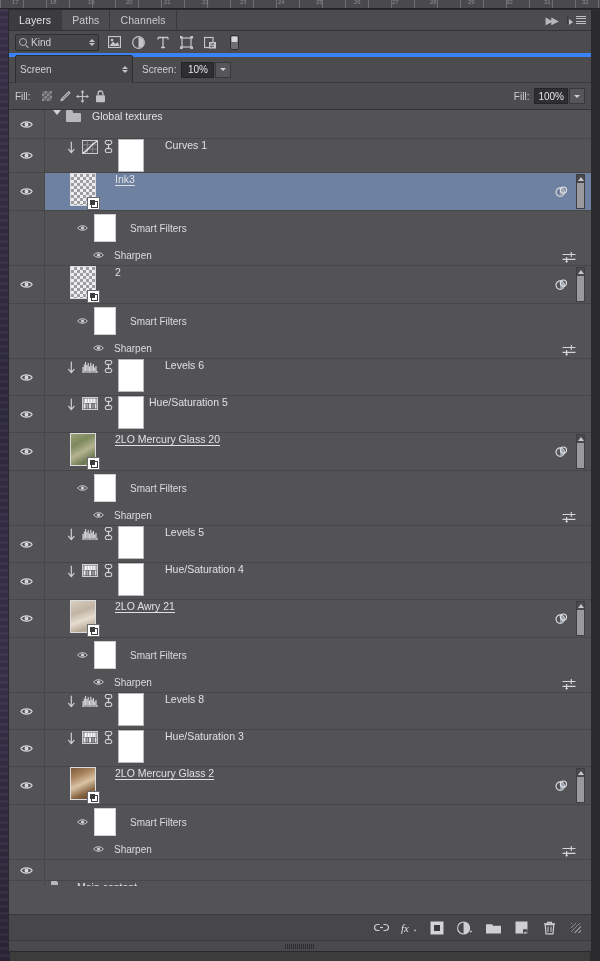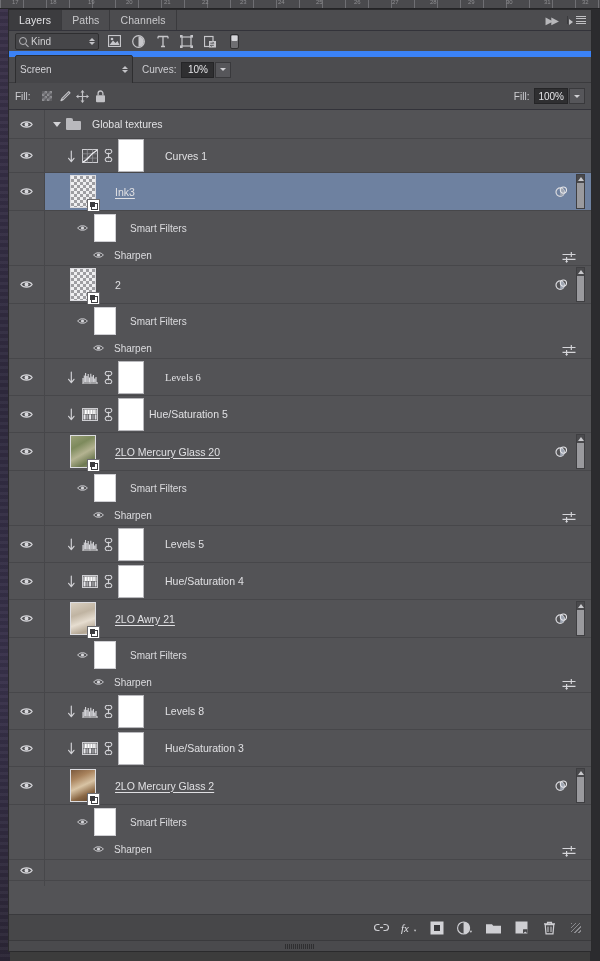--- a/index.html
+++ b/index.html
@@ -68,21 +68,21 @@
   .menu-icon i { display:block; width:10px; height:1px; background:#c0c0c3; }
   .menu-icon::before{
     content:""; position:absolute; left:1px; top:3px;
     border-top:3px solid transparent; border-bottom:3px solid transparent;
     border-left:4px solid #c0c0c3;
   }
 
   
   .filterrow {
     height: 26px; background: #4c4c4f; display: flex; align-items: center;
-    padding: 0 6px; gap: 7px; border-bottom: 6px solid #3b82f6;
+    padding: 0 6px; gap: 7px; border-bottom: 4px solid #3b82f6;
   }
   .kind-select {
     width: 84px; height: 17px; background: #464649;
     border: 1px solid #2e2e30; border-radius: 2px;
     display: flex; align-items: center; gap: 4px; padding: 0 3px;
     font-size: 10px; color: #cfcfd2; position: relative;
   }
   .kind-select .mag {
     width: 8px; height: 8px; border: 1.2px solid #b6b6ba; border-radius: 50%;
     position: relative; flex: 0 0 auto;
@@ -145,21 +145,21 @@
   }
   .row.sel { background:#6e81a0; }
   .row .eyecell {
     width:36px; min-width:36px; align-self:stretch; display:flex;
     align-items:center; justify-content:center; border-right:1px solid #47474a;
   }
   .row.sel .eyecell { background:#535356; }
   .eye { width:13px;height:9px; position:relative; }
   .eye svg{display:block;}
 
-  .row .body { flex:1; display:flex; align-items:center; height:100%; padding-left:6px; gap:5px; position:relative; }
+  .row .body { flex:1; display:flex; align-items:flex-start; height:100%; padding-left:6px; gap:5px; position:relative; }
 
   .disc-tri { width:0;height:0;border-top:4px solid transparent;border-bottom:4px solid transparent;border-left:5px solid #d3d3d6; margin-left:2px;}
   .disc-tri.open { border-left:4px solid transparent;border-right:4px solid transparent;border-top:5px solid #d3d3d6; border-bottom:0; }
 
   .folder { width:15px;height:12px;position:relative; }
   .folder .b { position:absolute; left:0; bottom:0; width:15px; height:9px; background:#b9b9bd; border-radius:1px;}
   .folder .t { position:absolute; left:0; top:0; width:7px; height:4px; background:#b9b9bd; border-radius:1px 2px 0 0;}
 
   .clipmark { width:10px; height:16px; position:relative; color:#d2d2d6; font-size:11px;
               display:flex; align-items:flex-end; justify-content:center;}
@@ -339,21 +339,21 @@
     </div>
 
     <div class="blendrow">
       <div class="blend-select">
         <span>Screen</span>
         <span class="stepper" style="margin-left:auto;">
             <i class="up"></i>
             <i class="dn"></i>
           </span>
       </div>
-      <span class="lbl-sm">Curves:</span>
+      <span class="lbl-sm">Screen:</span>
       <span class="numbox">10%</span>
       <span class="numdrop">
           <i class="t"></i>
         </span>
     </div>
 
     <div class="lockrow">
       <span class="lock-label">Fill:</span>
       <span class="lockicon">
           <span class="checker"></span>
@@ -572,21 +572,21 @@
               </svg>
             </span>
             <span class="linkicon">
               <svg width="9" height="13" viewBox="0 0 9 13">
                 <path d="M4.5 4.5 V8.5" stroke="#d2d2d6" stroke-width="1.1"></path>
                 <path d="M4.5 4.2 a2.1 2.1 0 1 1 0 -3.6 a2.1 2.1 0 1 1 0 3.6 Z" fill="none" stroke="#d2d2d6" stroke-width="1.1"></path>
                 <path d="M4.5 12.4 a2.1 2.1 0 1 1 0 -3.6 a2.1 2.1 0 1 1 0 3.6 Z" fill="none" stroke="#d2d2d6" stroke-width="1.1"></path>
               </svg>
             </span>
             <span class="maskthumb"></span>
-            <span class="lyrname" style="margin-left: 16px; font-family: Liberation Serif, serif;">Levels 6</span>
+            <span class="lyrname" style="margin-left: 16px;">Levels 6</span>
           </div>
         </div>
         <div class="row" style="height: 37px;">
           <div class="eyecell">
             <span class="eye">
               <svg width="13" height="9" viewBox="0 0 13 9">
                 <path d="M0.8 4.5 C3 1 10 1 12.2 4.5 C10 8 3 8 0.8 4.5 Z" fill="none" stroke="#d6d6da" stroke-width="1.1"></path>
                 <circle cx="6.5" cy="4.5" r="1.9" fill="#d6d6da"></circle>
               </svg>
             </span>

